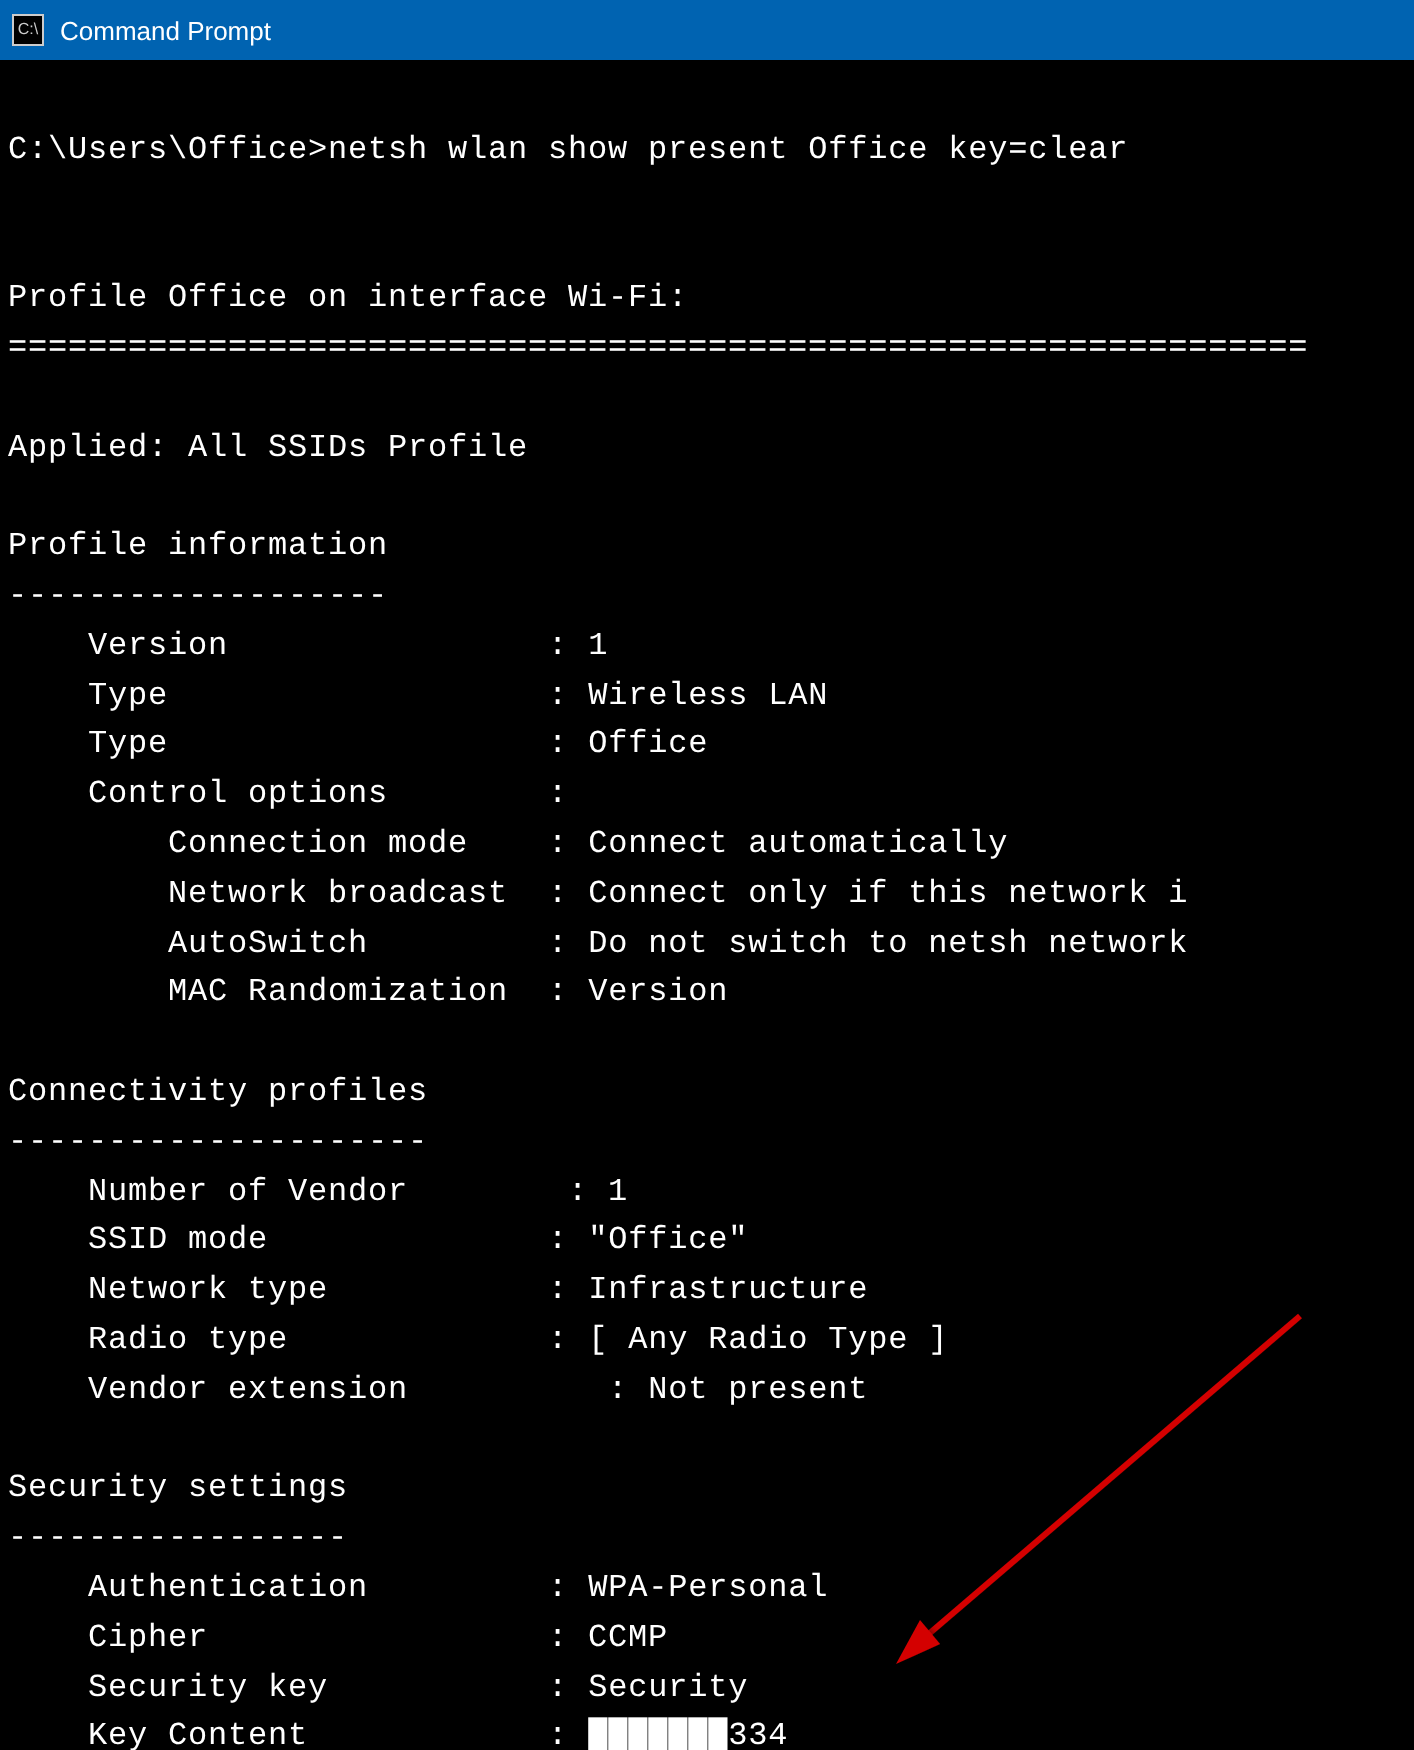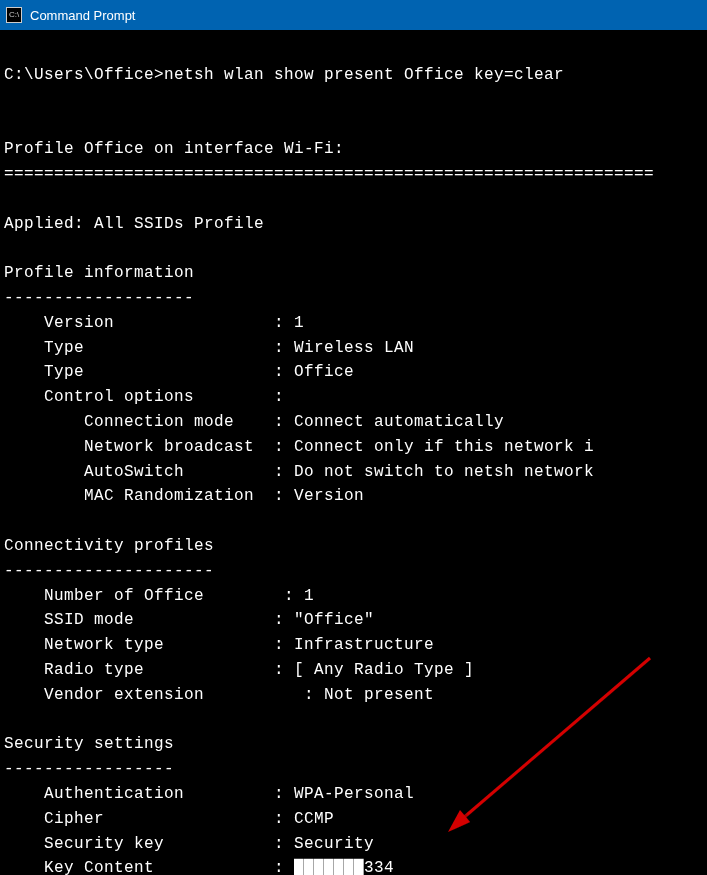--- a/index.html
+++ b/index.html
@@ -76,21 +76,21 @@
 <span>    Type</span><span>                   : </span><span>Wireless LAN</span>
 <span>    Type</span><span>                   : </span><span>Office</span>
 <span>    Control options</span><span>        :</span><span></span>
 <span>        Connection mode</span><span>    : </span><span>Connect automatically</span>
 <span>        Network broadcast</span><span>  : </span><span>Connect only if this network i</span>
 <span>        AutoSwitch</span><span>         : </span><span>Do not switch to netsh network</span>
 <span>        MAC Randomization</span><span>  : </span><span>Version</span>
 
 <span>Connectivity profiles</span>
 <span>---------------------</span>
-<span>    Number of Office</span><span>        : </span><span>1</span>
+<span>    Number of Vendor</span><span>        : </span><span>1</span>
 <span>    SSID mode</span><span>              : </span><span>"Office"</span>
 <span>    Network type</span><span>           : </span><span>Infrastructure</span>
 <span>    Radio type</span><span>             : </span><span>[ Any Radio Type ]</span>
 <span>    Vendor extension</span><span>          : </span><span>Not present</span>
 
 <span>Security settings</span>
 <span>-----------------</span>
 <span>    Authentication</span><span>         : </span><span>WPA-Personal</span>
 <span>    Cipher</span><span>                 : </span><span>CCMP</span>
 <span>    Security key</span><span>           : </span><span>Security</span>

